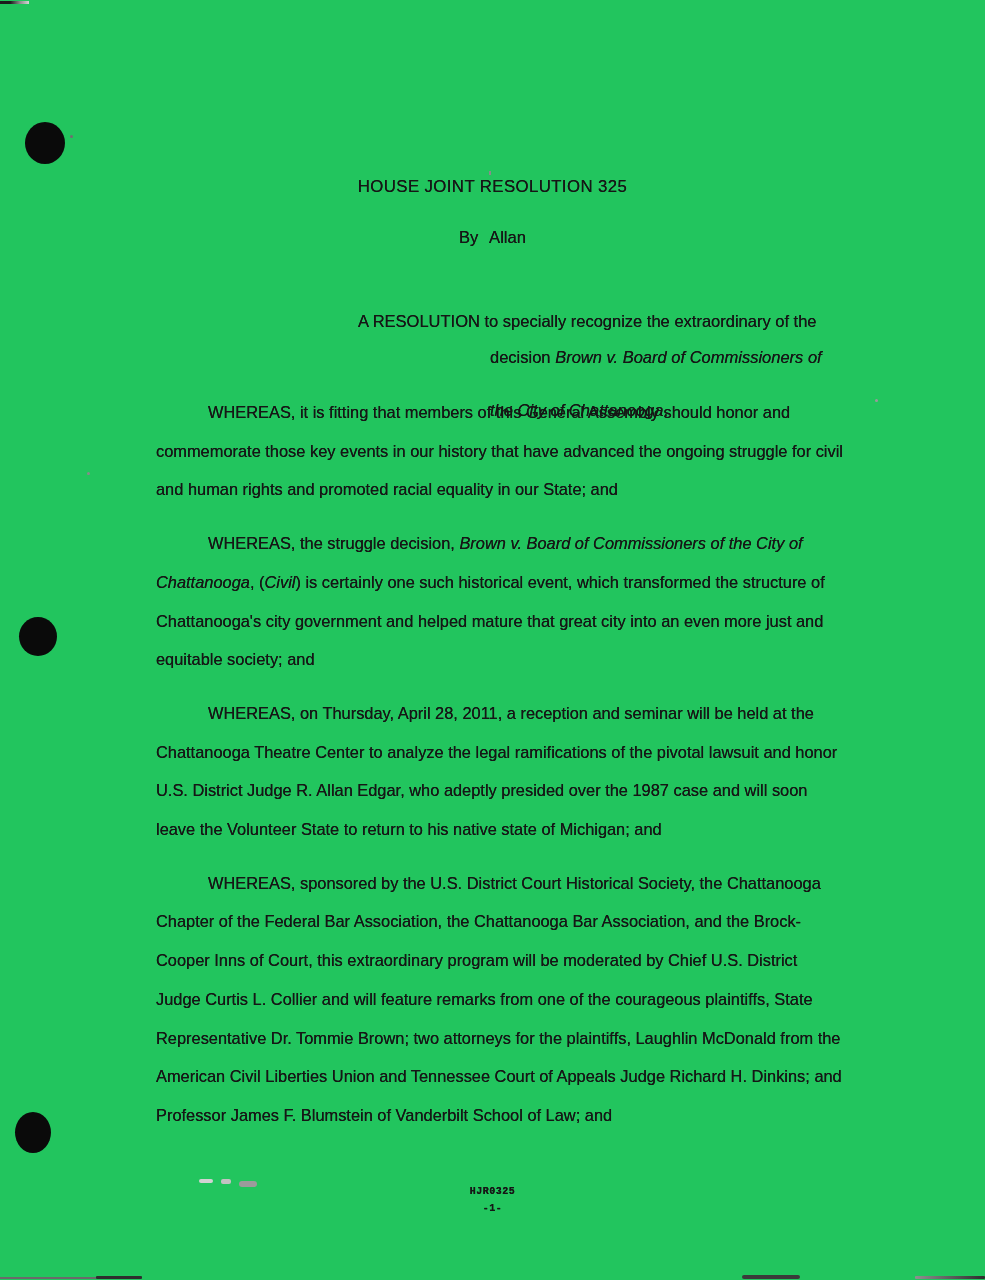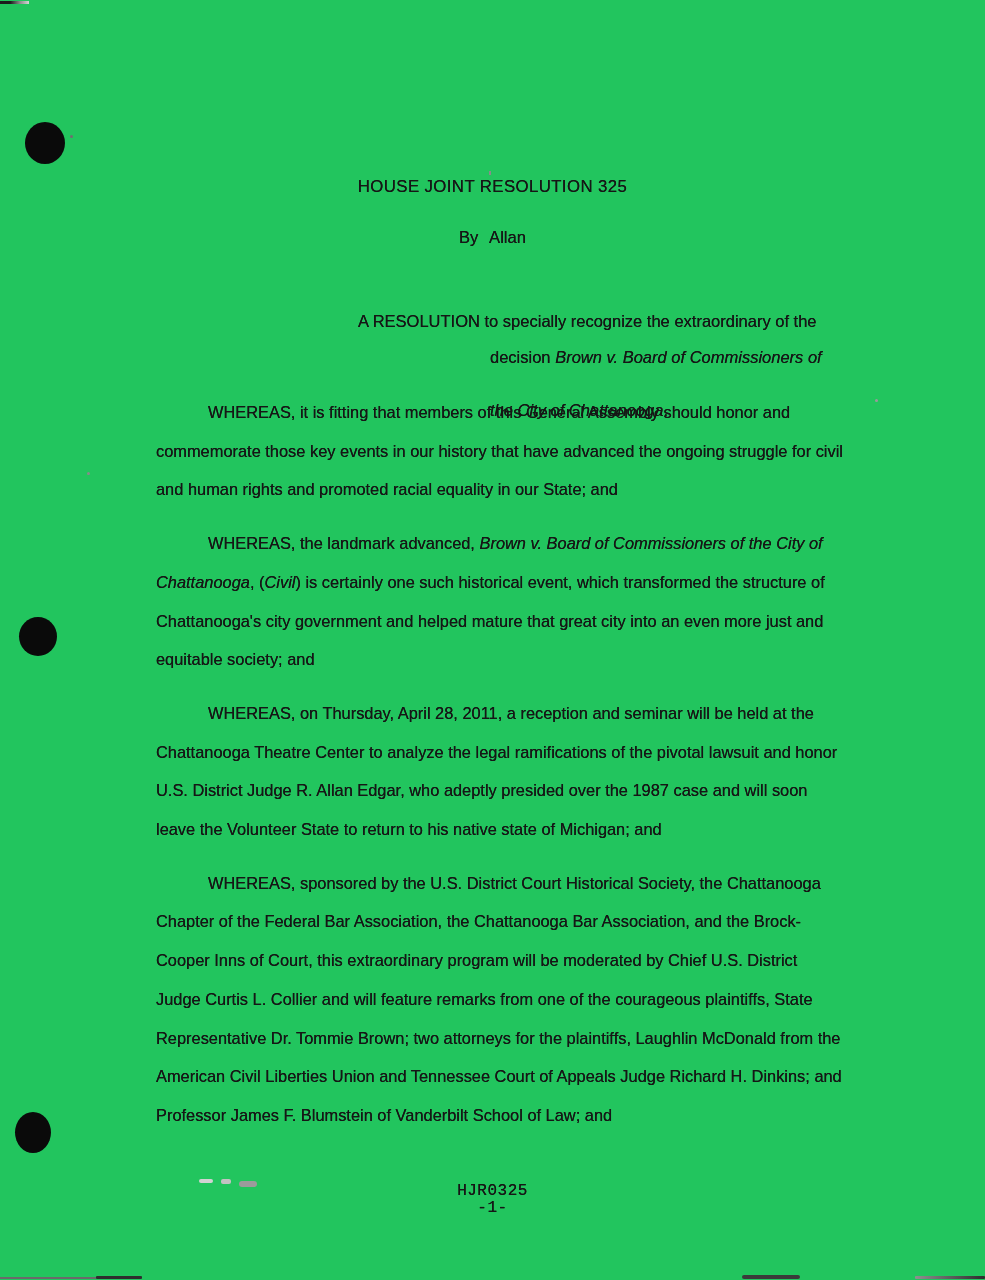--- a/index.html
+++ b/index.html
@@ -55,22 +55,22 @@
     line-height: 38.7px;
     text-align: left;
   }
   i { font-style: italic; }
 
   .footer {
     position: absolute;
     top: 1183px; left: 0; width: 985px;
     text-align: center;
     font-family: "Liberation Mono", monospace;
-    font-size: 16px;
-    font-weight: normal;
+    font-size: 10px;
+    font-weight: bold;
     line-height: 17px;
     letter-spacing: .5px;
   }
 
   
   .hole {
     position: absolute;
     background: #0a0a0a;
     border-radius: 50%;
   }
@@ -118,21 +118,21 @@
   <div class="sponsor">By Allan</div>
 
   <div>
     <div class="caption-line caption-line-1"><span>A RESOLUTION to specially recognize the extraordinary of the</span></div>
     <div class="caption-line caption-line-2"><span>decision </span><i>Brown v. Board of Commissioners of</i></div>
     <div class="caption-line caption-line-3"><i>the City of Chattanooga</i><span>.</span></div>
   </div>
 
   <div class="body-text">
     <p><span>WHEREAS, it is fitting that members of this General Assembly should honor and commemorate those key events in our history that have advanced the ongoing struggle for civil and human rights and promoted racial equality in our State; and</span></p>
-    <p><span>WHEREAS, the landmark advanced, </span><i>Brown v. Board of Commissioners of the City of Chattanooga</i><span>, (</span><i>Civil</i><span>) is certainly one such historical event, which transformed the structure of Chattanooga's city government and helped mature that great city into an even more just and equitable society; and</span></p>
+    <p><span>WHEREAS, the struggle decision, </span><i>Brown v. Board of Commissioners of the City of Chattanooga</i><span>, (</span><i>Civil</i><span>) is certainly one such historical event, which transformed the structure of Chattanooga's city government and helped mature that great city into an even more just and equitable society; and</span></p>
     <p><span>WHEREAS, on Thursday, April 28, 2011, a reception and seminar will be held at the Chattanooga Theatre Center to analyze the legal ramifications of the pivotal lawsuit and honor U.S. District Judge R. Allan Edgar, who adeptly presided over the 1987 case and will soon leave the Volunteer State to return to his native state of Michigan; and</span></p>
     <p><span>WHEREAS, sponsored by the U.S. District Court Historical Society, the Chattanooga Chapter of the Federal Bar Association, the Chattanooga Bar Association, and the Brock-Cooper Inns of Court, this extraordinary program will be moderated by Chief U.S. District Judge Curtis L. Collier and will feature remarks from one of the courageous plaintiffs, State Representative Dr. Tommie Brown; two attorneys for the plaintiffs, Laughlin McDonald from the American Civil Liberties Union and Tennessee Court of Appeals Judge Richard H. Dinkins; and Professor James F. Blumstein of Vanderbilt School of Law; and</span></p>
   </div>
 
   <div class="footer">
     <div>HJR0325</div>
     <div>-1-</div>
   </div>
 
 </div>

